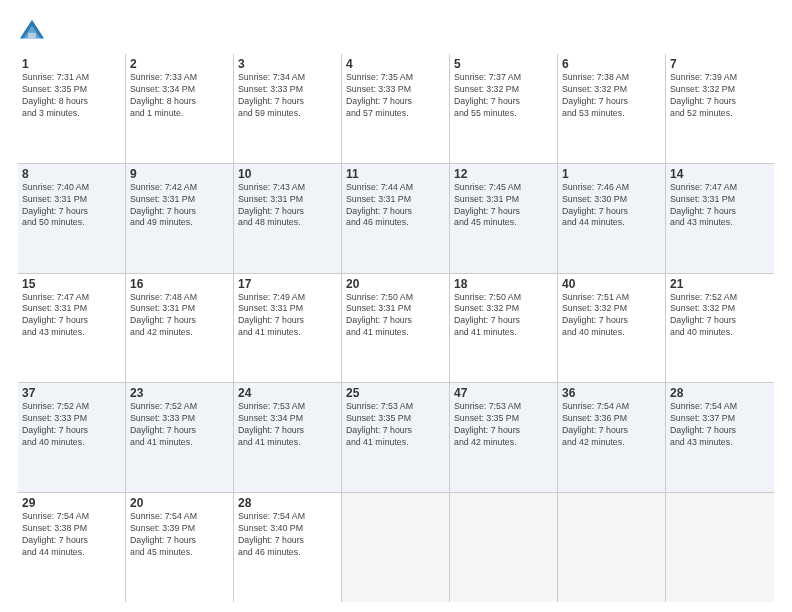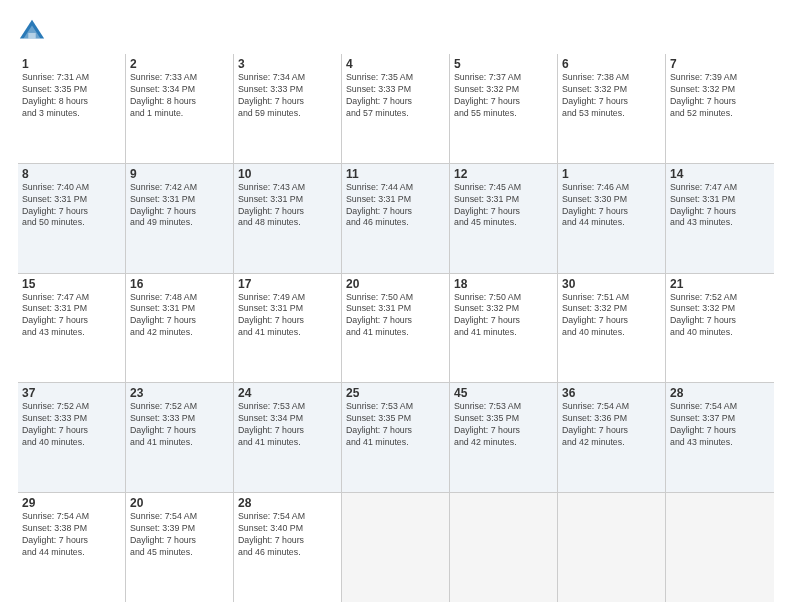--- a/index.html
+++ b/index.html
@@ -215,21 +215,21 @@
           </div>
           <div class="cal-cell">
             <span class="day-num">20</span>
             <div class="cell-text">Sunrise: 7:50 AM<br>Sunset: 3:31 PM<br>Daylight: 7 hours<br>and 41 minutes.</div>
           </div>
           <div class="cal-cell">
             <span class="day-num">18</span>
             <div class="cell-text">Sunrise: 7:50 AM<br>Sunset: 3:32 PM<br>Daylight: 7 hours<br>and 41 minutes.</div>
           </div>
           <div class="cal-cell">
-            <span class="day-num">30</span>
+            <span class="day-num">40</span>
             <div class="cell-text">Sunrise: 7:51 AM<br>Sunset: 3:32 PM<br>Daylight: 7 hours<br>and 40 minutes.</div>
           </div>
           <div class="cal-cell">
             <span class="day-num">21</span>
             <div class="cell-text">Sunrise: 7:52 AM<br>Sunset: 3:32 PM<br>Daylight: 7 hours<br>and 40 minutes.</div>
           </div>
         </div>
         <div class="cal-row">
           <div class="cal-cell alt">
             <span class="day-num">37</span>
@@ -241,21 +241,21 @@
           </div>
           <div class="cal-cell alt">
             <span class="day-num">24</span>
             <div class="cell-text">Sunrise: 7:53 AM<br>Sunset: 3:34 PM<br>Daylight: 7 hours<br>and 41 minutes.</div>
           </div>
           <div class="cal-cell alt">
             <span class="day-num">25</span>
             <div class="cell-text">Sunrise: 7:53 AM<br>Sunset: 3:35 PM<br>Daylight: 7 hours<br>and 41 minutes.</div>
           </div>
           <div class="cal-cell alt">
-            <span class="day-num">45</span>
+            <span class="day-num">47</span>
             <div class="cell-text">Sunrise: 7:53 AM<br>Sunset: 3:35 PM<br>Daylight: 7 hours<br>and 42 minutes.</div>
           </div>
           <div class="cal-cell alt">
             <span class="day-num">36</span>
             <div class="cell-text">Sunrise: 7:54 AM<br>Sunset: 3:36 PM<br>Daylight: 7 hours<br>and 42 minutes.</div>
           </div>
           <div class="cal-cell alt">
             <span class="day-num">28</span>
             <div class="cell-text">Sunrise: 7:54 AM<br>Sunset: 3:37 PM<br>Daylight: 7 hours<br>and 43 minutes.</div>
           </div>

